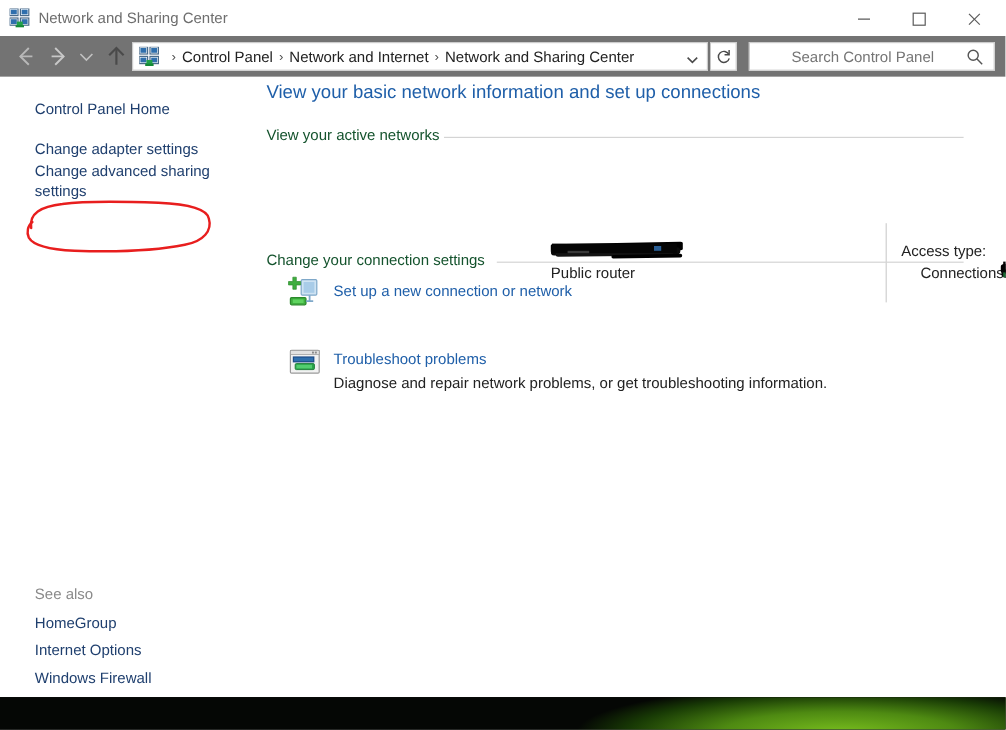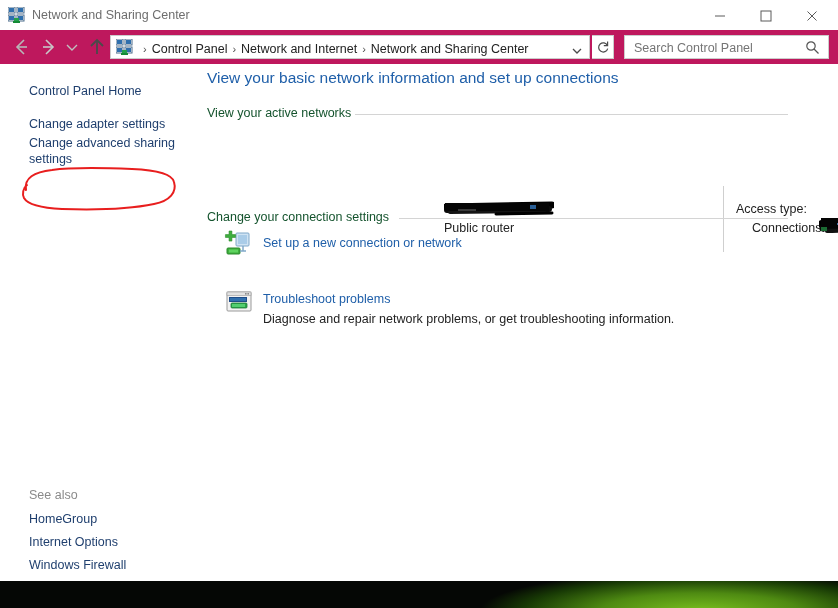--- a/index.html
+++ b/index.html
@@ -55,21 +55,21 @@
   .winbtn svg { position: absolute; left: 15px; top: 10px; }
   #btn-min { left: 699px; }
   #btn-max { left: 745px; }
   #btn-close { left: 791px; }
 
   
   #navbar {
     position: absolute;
     left: 0; top: 30px;
     width: 838px; height: 34px;
-    background: #be185d;
+    background: #737373;
   }
   .navarrow {
     position: absolute;
     top: 4px;
     width: 26px; height: 26px;
     cursor: default;
   }
   #nav-back { left: 8px; }
   #nav-fwd { left: 36px; }
   #nav-recent { left: 62px; width: 20px; }
@@ -135,20 +135,21 @@
   #search-input {
     position: absolute;
     left: 7px; top: 0px;
     width: 170px; height: 22px;
     border: none;
     outline: none;
     background: transparent;
     font-family: "Liberation Sans", sans-serif;
     font-size: 12.5px;
     color: #6d6d6d;
+    text-align: center;
   }
   #search-icon {
     position: absolute;
     right: 8px; top: 4px;
     cursor: default;
   }
 
   
   #leftpanel {
     position: absolute;
@@ -185,21 +186,21 @@
   #annotation-ellipse {
     position: absolute;
     left: 14px; top: 100px;
     width: 170px; height: 50px;
     pointer-events: none;
   }
 
   
   #content {
     position: absolute;
-    left: 200px; top: 64px;
+    left: 215px; top: 64px;
     width: 623px; height: 517px;
     background: #ffffff;
   }
   #page-heading {
     position: absolute;
     left: 7px; top: 5px;
     font-size: 15.5px;
     color: #1f5fa9;
     white-space: nowrap;
   }

